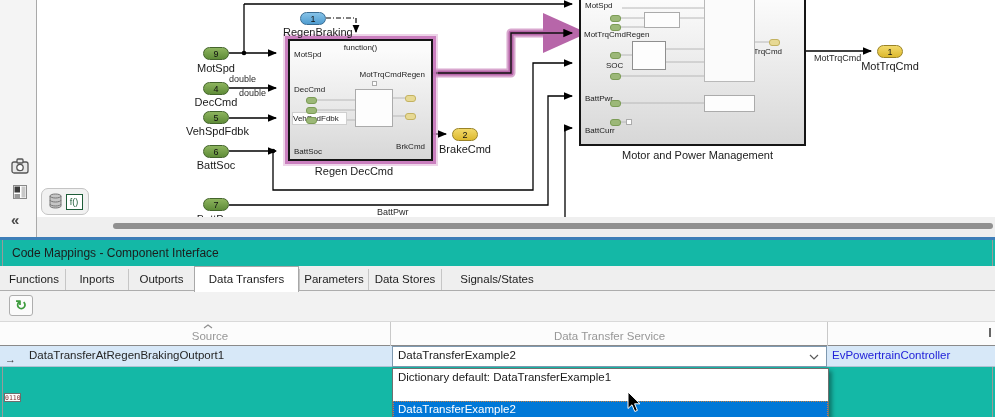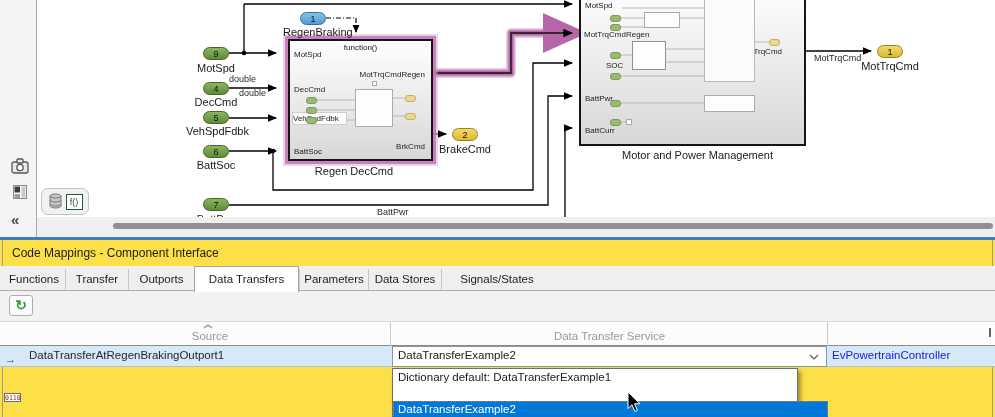--- a/index.html
+++ b/index.html
@@ -20,21 +20,21 @@
   .mini.g{background:#9cb878;border:1px solid #7c9c56;}
   .mini.y{background:#e7d994;border:1px solid #c3b261;}
   .inrect{position:absolute;background:#fdfdfd;border:1px solid #ababab;box-sizing:border-box;}
   .sidebar{left:0;top:0;width:36px;height:237px;background:#f4f4f4;border-right:1px solid #a9a9a9;z-index:30;}
   .scrollstrip{left:37px;top:217px;width:958px;height:20px;background:#efefef;}
   .thumb{left:113px;top:223px;width:880px;height:6px;background:#909090;border-radius:3px;}
   .badge-group{left:41px;top:188px;width:46px;height:25px;background:#f1f1f1;border:1px solid #c4c4c4;border-radius:7px;z-index:5;display:flex;align-items:center;justify-content:center;gap:3px;}
   .fcn-badge{width:17px;height:16px;background:#fff;border:1px solid #1e5c38;color:#1e5c38;font-size:9px;text-align:center;line-height:15px;box-sizing:border-box;}
   .collapse{left:11px;top:211px;font-size:15px;font-weight:bold;color:#4a4a4a;}
   
-  #panel{left:0;top:237px;width:995px;height:180px;background:#fde047;}
+  #panel{left:0;top:237px;width:995px;height:180px;background:#14b8a6;}
   #panel .topline{left:0;top:0;width:995px;height:3px;background:#3d7eb8;}
   #panel .sideline{top:3px;width:1px;height:177px;background:#9a9a9a;}
   .panel-title{left:12px;top:9px;font-size:12px;color:#1c1c1c;}
   .tabbar{left:0;top:29px;width:995px;height:25px;background:#efefef;}
   .tabbar .bline{position:absolute;left:0;top:24px;width:995px;height:1px;background:#adadad;}
   .tab{position:absolute;top:3px;height:21px;line-height:21px;text-align:center;font-size:11.5px;color:#1c1c1c;border-left:1px solid #c6c6c6;box-sizing:border-box;}
   .tab.first{border-left:none;}
   .tab.active{top:0;height:26px;line-height:24px;background:#fff;border:1px solid #a8a8a8;border-bottom:none;z-index:2;}
   .toolbar{left:0;top:54px;width:995px;height:31px;background:#f2f2f2;border-bottom:1px solid #d9d9d9;box-sizing:border-box;}
   .refresh-btn{position:absolute;left:9px;top:4px;width:24px;height:21px;background:#fbfbfb;border:1px solid #aeaeae;border-radius:3px;text-align:center;line-height:19px;font-size:14px;font-weight:bold;color:#3e9c3e;box-sizing:border-box;}
@@ -42,21 +42,21 @@
   .colhdr .lbl{position:absolute;font-size:11.5px;color:#979797;text-align:center;}
   .vsep{position:absolute;background:#c9c9c9;width:1px;}
   .datarow{left:0;top:109px;width:995px;height:21px;background:#d7e8f8;border-bottom:1px solid #b0c2d2;box-sizing:border-box;}
   .rowtext{position:absolute;left:29px;top:3px;font-size:11.5px;color:#262626;white-space:nowrap;}
   .xicon{position:absolute;left:4px;top:1px;width:19px;height:19px;}
   .xicon .bits{position:absolute;left:0;top:0;width:17px;height:9px;border:1px solid #6e6e6e;font-family:"DejaVu Sans Mono",monospace;font-size:6.5px;line-height:8px;text-align:center;letter-spacing:0;color:#7a3030;background:#fdfdfd;box-sizing:border-box;margin-top:46px;}
   .xicon .arr{position:absolute;left:1px;top:6px;font-size:11px;color:#333;}
   .combobox{position:absolute;left:392px;top:109px;width:435px;height:21px;background:#fff;border:1px solid #7e99b0;box-sizing:border-box;}
   .combobox .val{position:absolute;left:5px;top:2px;font-size:11.5px;color:#1a1a1a;white-space:nowrap;}
   .component{position:absolute;left:832px;top:112px;font-size:11.5px;color:#2121d9;white-space:nowrap;}
-  .popup{position:absolute;left:392px;top:131px;width:406px;height:49px;background:#fff;border:1px solid #6f6f6f;box-shadow:3px 3px 4px rgba(0,0,0,.35);box-sizing:border-box;}
+  .popup{position:absolute;left:392px;top:131px;width:437px;height:49px;background:#fff;border:1px solid #6f6f6f;box-shadow:3px 3px 4px rgba(0,0,0,.35);box-sizing:border-box;}
   .pitem{position:absolute;left:0;width:435px;height:16px;line-height:16px;padding-left:5px;font-size:11.5px;color:#1a1a1a;box-sizing:border-box;white-space:nowrap;}
   .pitem.hl{background:#0078d7;color:#fff;outline:1px dotted #c77f3f;outline-offset:-1px;}
   .partial-letter{position:absolute;left:989px;top:91px;width:2px;height:9px;background:#666;}
 </style>
 </head>
 <body>
 
 <div id="root">
 
   <div class="abs" id="canvas">
@@ -210,21 +210,21 @@
   <div class="abs" id="panel">
     <div class="abs topline"></div>
     <div class="abs sideline" style="left:2px;"></div>
     <div class="abs sideline" style="left:992px;"></div>
 
     <div class="abs panel-title">Code Mappings - Component Interface</div>
 
     <div class="abs tabbar">
       <div class="bline"></div>
       <div class="tab first" style="left:3px;width:62px;">Functions</div>
-      <div class="tab" style="left:65px;width:63px;">Transfer</div>
+      <div class="tab" style="left:65px;width:63px;">Inports</div>
       <div class="tab" style="left:128px;width:66px;">Outports</div>
       <div class="tab active" style="left:194px;width:105px;">Data Transfers</div>
       <div class="tab" style="left:299px;width:69px;">Parameters</div>
       <div class="tab" style="left:368px;width:73px;">Data Stores</div>
       <div class="tab" style="left:441px;width:111px;">Signals/States</div>
     </div>
 
     <div class="abs toolbar">
       <div class="refresh-btn">↻</div>
     </div>

